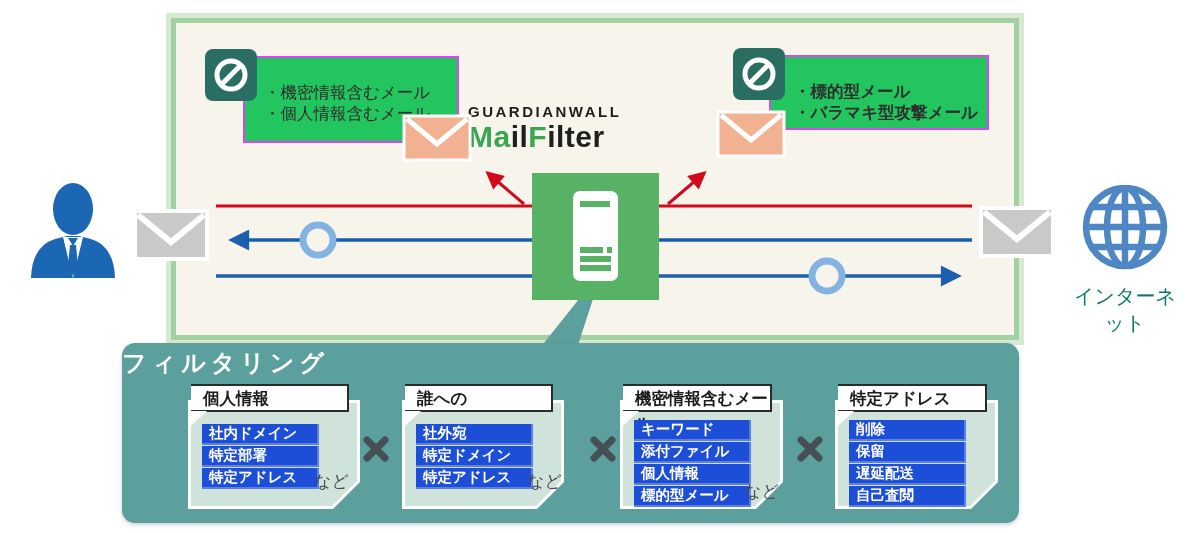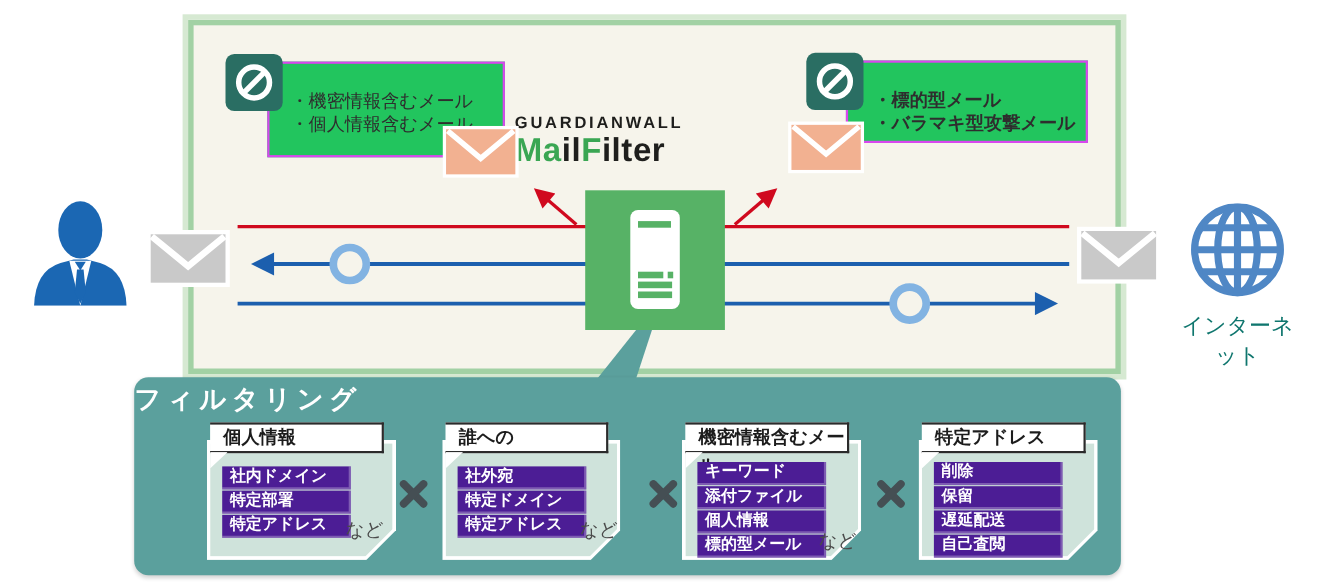--- a/index.html
+++ b/index.html
@@ -62,21 +62,21 @@
     -webkit-clip-path:polygon(0 0,100% 0,100% calc(100% - 25px),calc(100% - 25px) 100%,0 100%);
     clip-path:polygon(0 0,100% 0,100% calc(100% - 25px),calc(100% - 25px) 100%,0 100%);}
   .flabel{
     position:absolute;left:3px;top:0;right:11px;height:28px;background:#fff;box-sizing:border-box;
     border-top:2px solid #2b2b2b;border-right:2px solid #2b2b2b;border-bottom:2px solid #2b2b2b;
     font-size:16.5px;font-weight:700;color:#1c1c1c;line-height:25px;padding-left:12px;
   }
   .ftail{position:absolute;left:3px;top:27px;width:16px;height:15px;background:#fff;
     -webkit-clip-path:polygon(0 0,100% 0,0 100%);clip-path:polygon(0 0,100% 0,0 100%);}
   .fitem{
-    position:absolute;left:14px;width:108px;height:19px;background:#4c1d95;box-sizing:content-box;
+    position:absolute;left:14px;width:108px;height:19px;background:#1d4ed8;box-sizing:content-box;
     border-right:2px solid rgba(255,255,255,.28);border-bottom:2px solid rgba(255,255,255,.28);
     color:#fff;font-size:14.5px;font-weight:700;line-height:19px;padding-left:7px;
   }
   .fetc{position:absolute;font-size:17px;color:#4a4a4a;}
   .cross{position:absolute;top:92px;width:28px;height:28px;}
 
   .g1{left:66px;width:172px;}
   .g2{left:280px;width:162px;}
   .g3{left:498px;width:163px;}
   .g4{left:713px;width:163px;}

